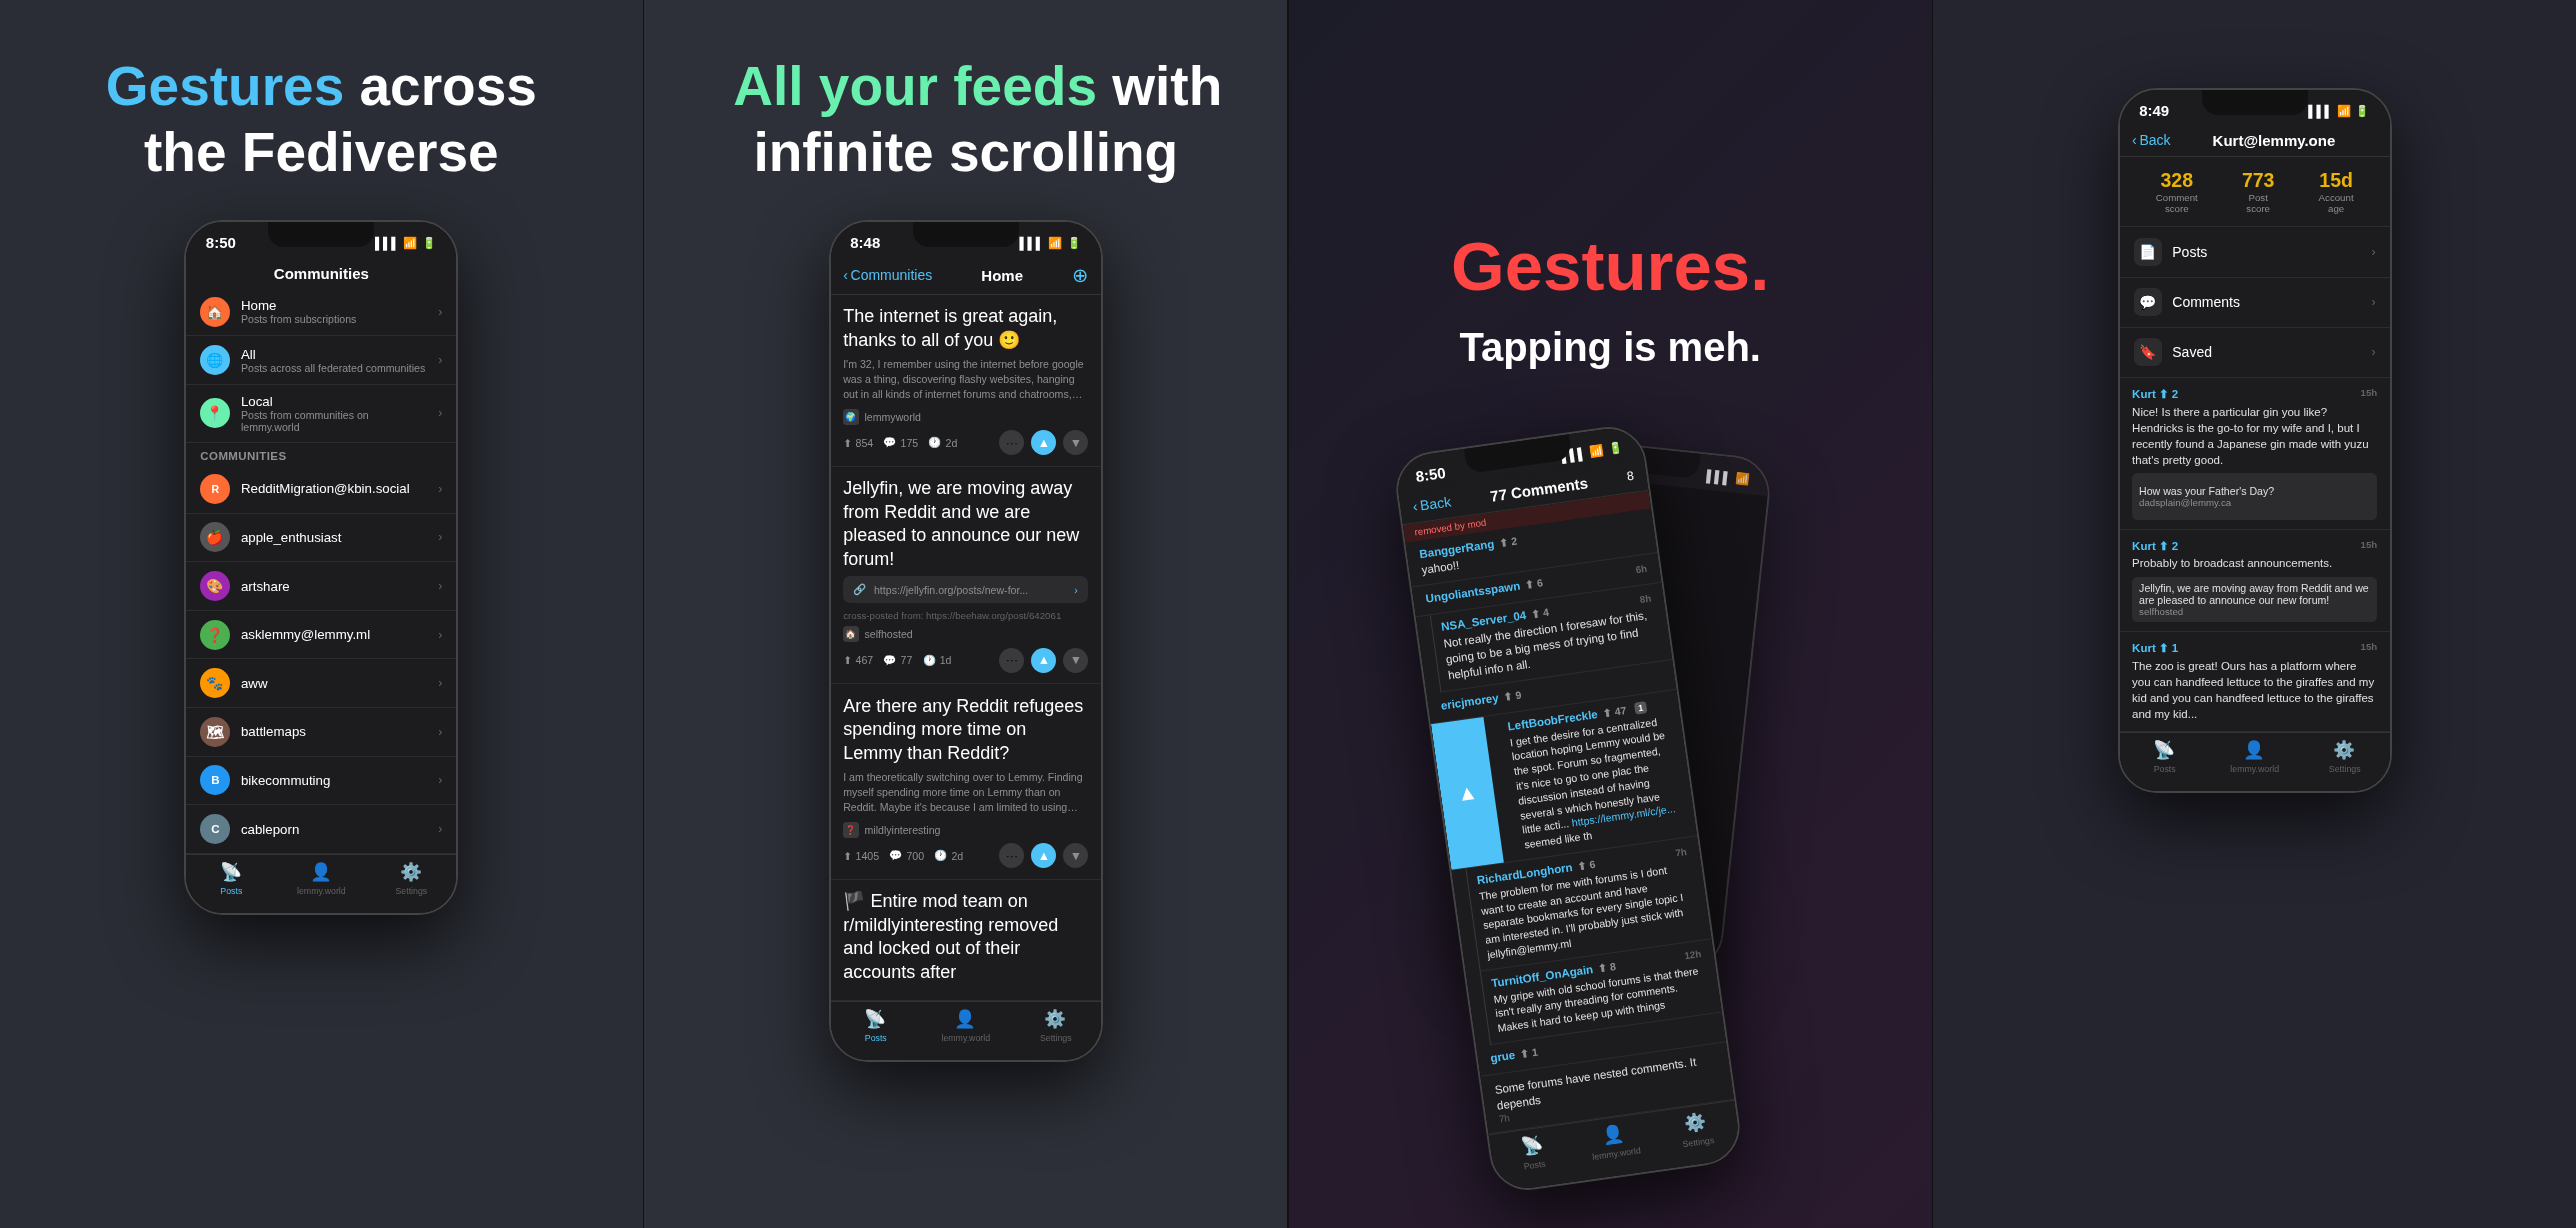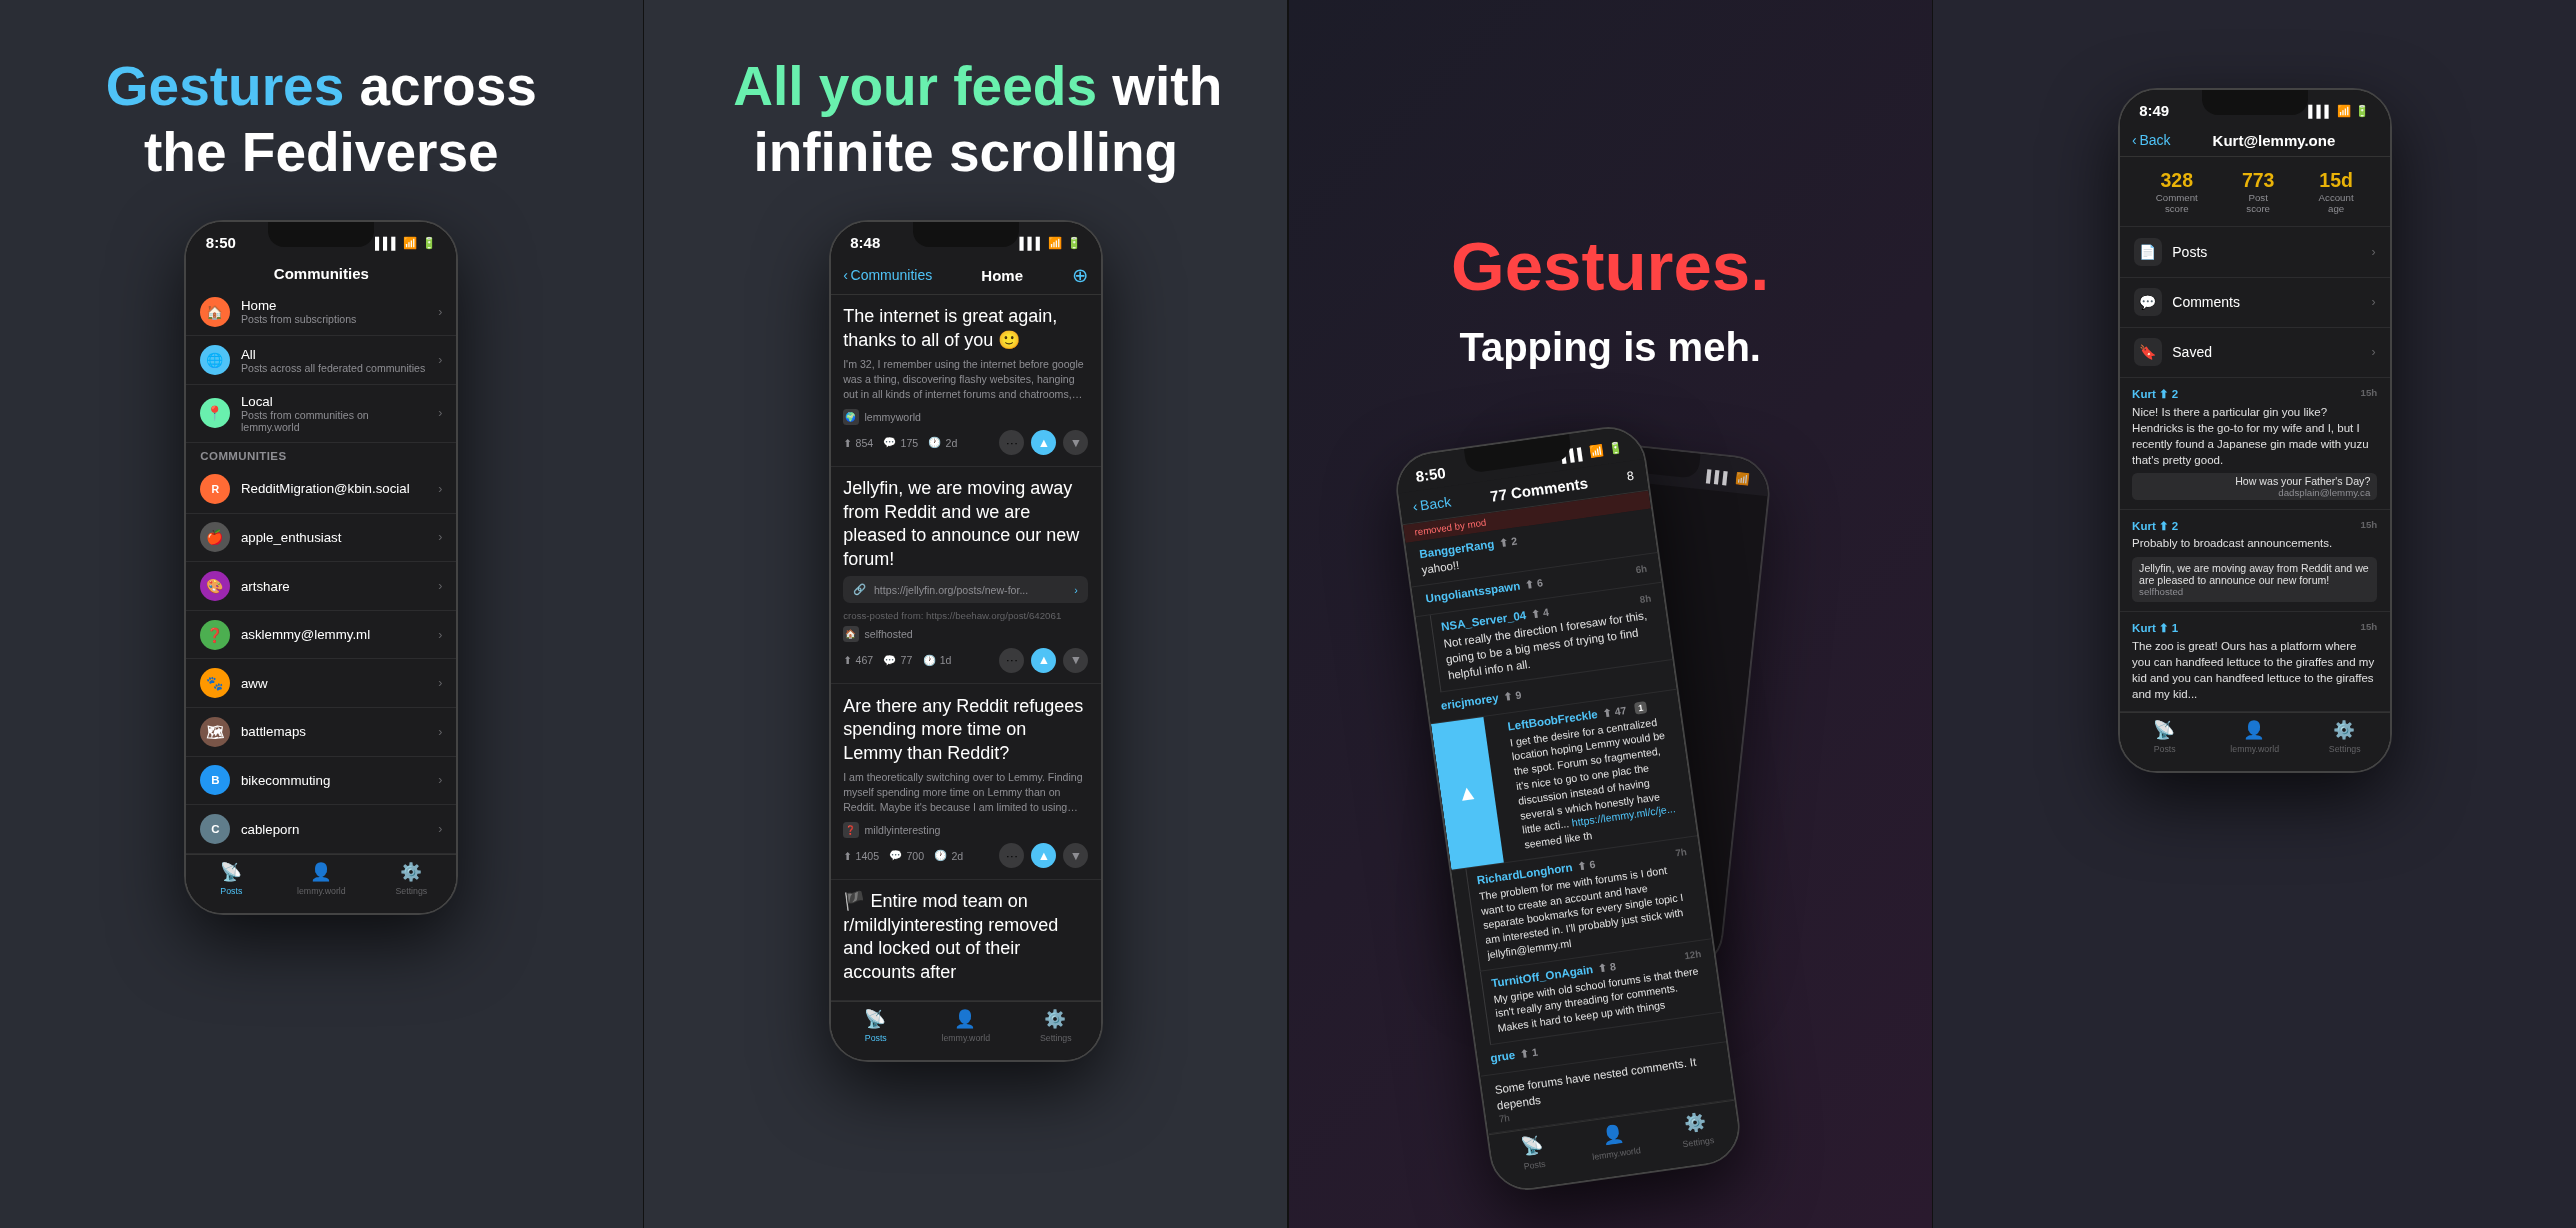--- a/index.html
+++ b/index.html
@@ -835,21 +835,21 @@
           <span class="menu-label">Saved</span>
           <span class="chevron">›</span>
         </div>
 
         <div class="profile-comment">
           <div class="profile-comment-user">
             <span><span style="color:#4fc3f7;">Kurt</span> ⬆ 2</span>
             <span class="profile-comment-time">15h</span>
           </div>
           <div class="profile-comment-text">Nice! Is there a particular gin you like? Hendricks is the go-to for my wife and I, but I recently found a Japanese gin made with yuzu that's pretty good.</div>
-          <div style="background:#2c2c2e;border-radius:5.3px;padding:2px 7px;margin-top:5.3px;text-align:right;">
+          <div style="background:#2c2c2e;border-radius:5.3px;padding:12px 7px;margin-top:5.3px;">
             <div style="font-size:10.6px;color:#e0e0e0;">How was your Father's Day?</div>
             <div style="font-size:9.7px;color:#8e8e93;">dadsplain@lemmy.ca</div>
           </div>
         </div>
 
         <div class="profile-comment">
           <div class="profile-comment-user">
             <span><span style="color:#4fc3f7;">Kurt</span> ⬆ 2</span>
             <span class="profile-comment-time">15h</span>
           </div>

